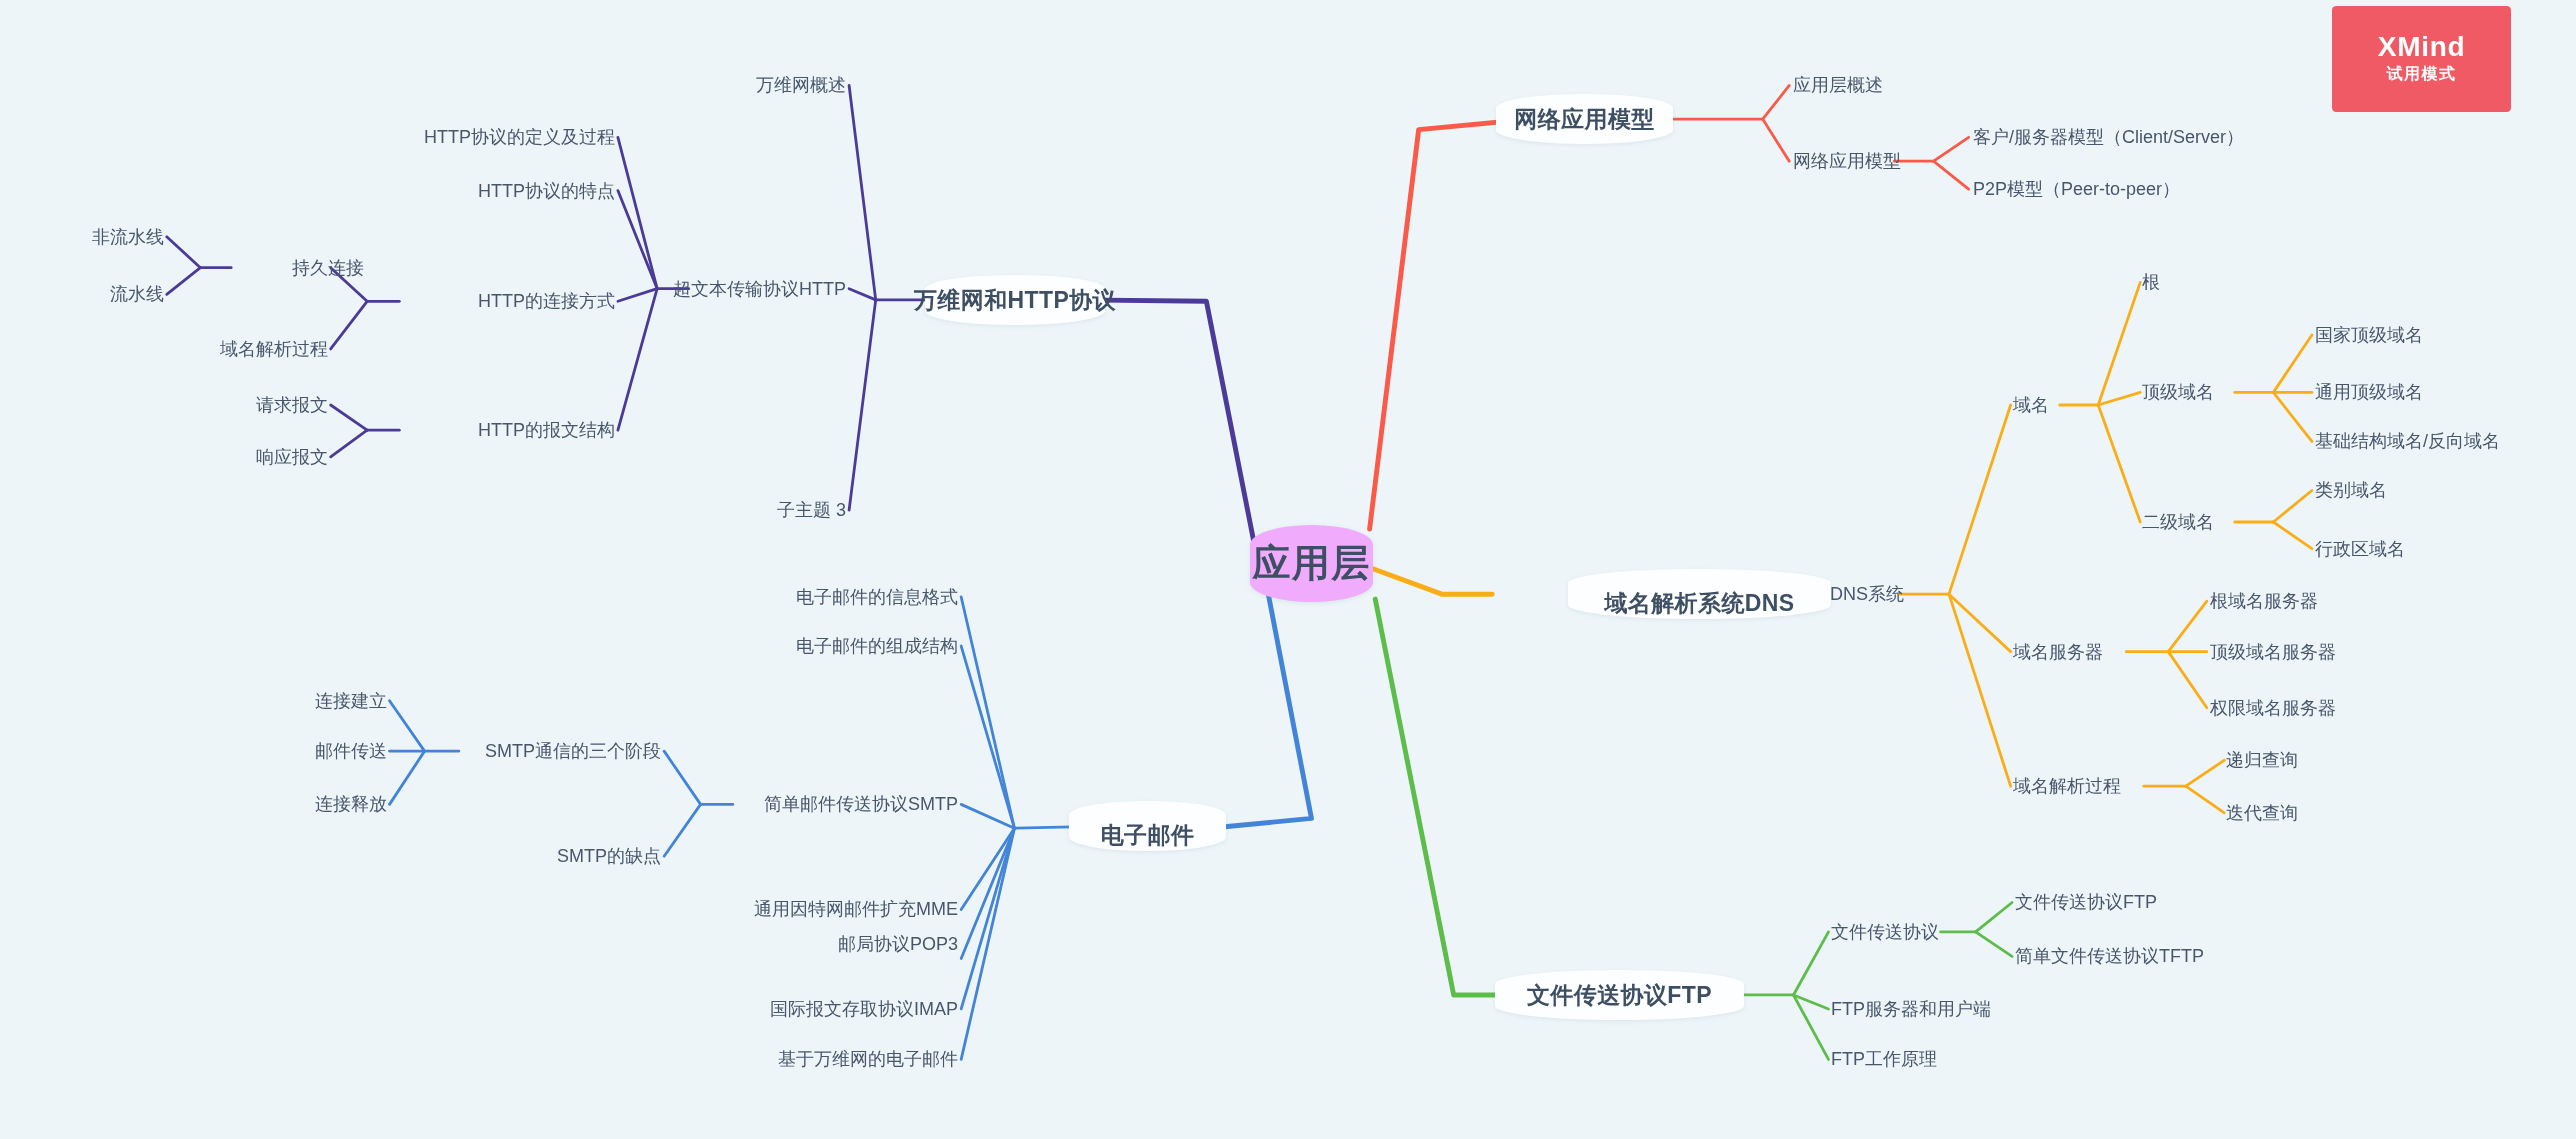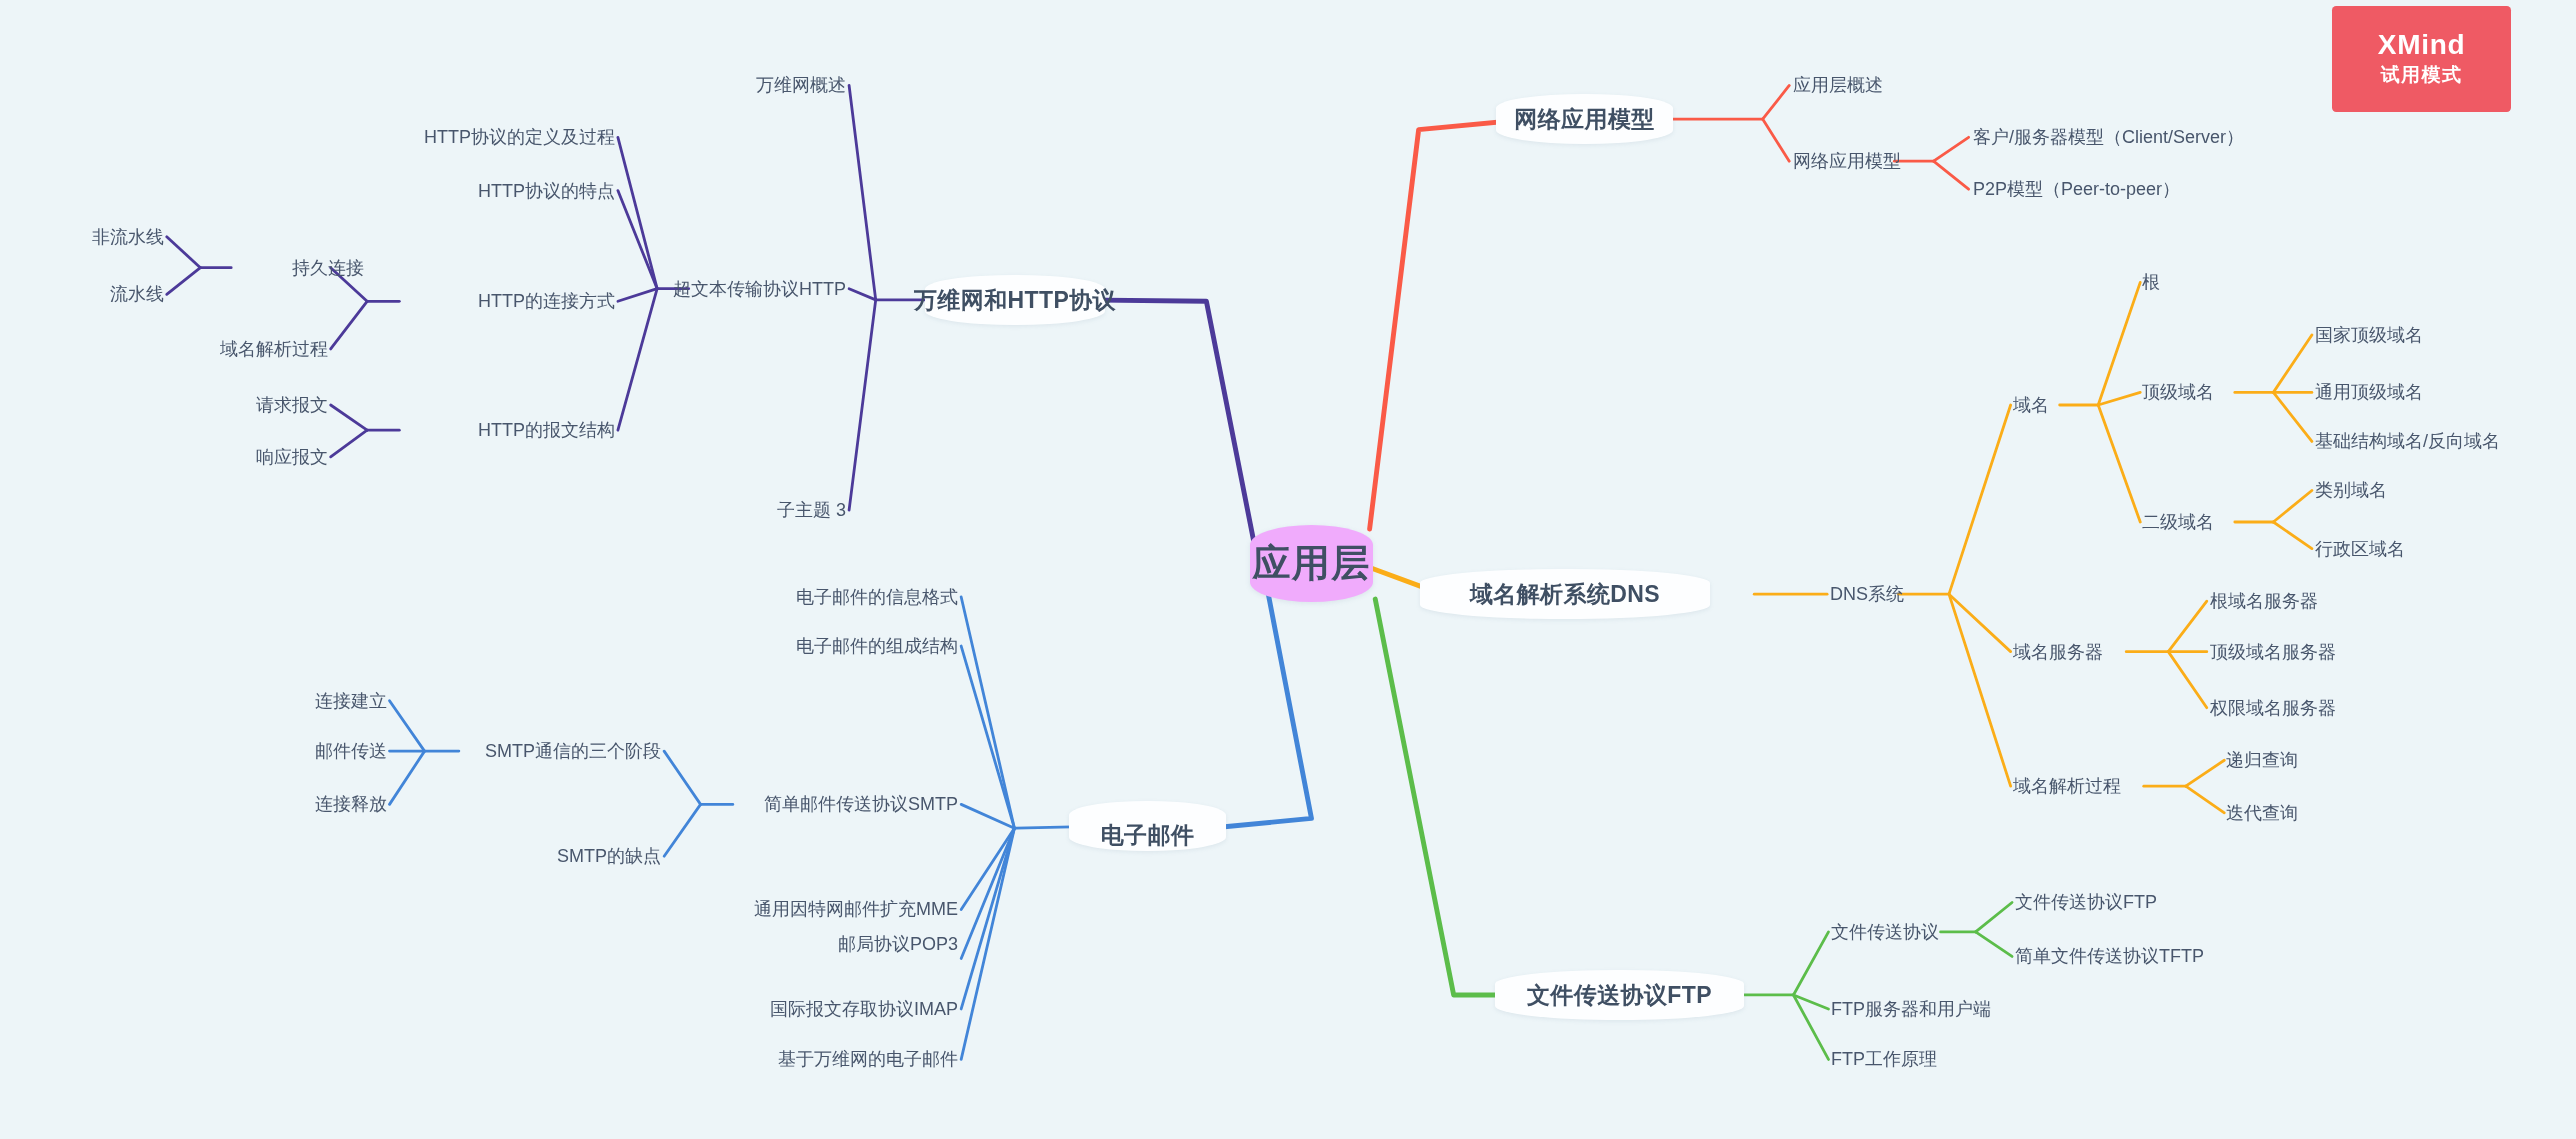--- a/index.html
+++ b/index.html
@@ -53,21 +53,21 @@
   
   .watermark{
     position:absolute;
     display:flex;flex-direction:column;
     align-items:center;justify-content:center;
     border-radius:4.2px;
     color:#ffffff;
     z-index:20;
   }
   .watermark .wm-main{font-size:28px;font-weight:bold;letter-spacing:0.7px;line-height:1.05;}
-  .watermark .wm-sub{font-size:19px;font-weight:bold;margin-top:2.8px;letter-spacing:1.4px;}
+  .watermark .wm-sub{font-size:16px;font-weight:bold;margin-top:2.8px;letter-spacing:1.4px;}
 </style>
 </head>
 <body>
 
 <div id="stage">
 
   <svg id="edges" viewBox="0 0 3677 1627" preserveAspectRatio="none">
 
     <g fill="none" stroke="#fa5a47" stroke-width="7" stroke-linecap="round" stroke-linejoin="round">
       <path d="M1955,755 L2025,185 L2185,170"></path>
@@ -182,21 +182,21 @@
   </svg>
 
   <div class="root-node" style="left:1250px;top:525px;width:123px;height:77px;">
     <span class="lbl">应用层</span>
   </div>
 
   <div class="main-node" style="left:1496px;top:94px;width:177px;height:50px;">
     <span class="lbl">网络应用模型</span>
   </div>
 
-  <div class="main-node" style="left:1420px;top:569px;width:290px;height:50px;">
+  <div class="main-node" style="left:1568px;top:569px;width:263px;height:50px;align-items:flex-end;">
     <span class="lbl">域名解析系统DNS</span>
   </div>
 
   <div class="main-node" style="left:1495px;top:970px;width:249px;height:50px;">
     <span class="lbl">文件传送协议FTP</span>
   </div>
 
   <div class="main-node" style="left:925px;top:275px;width:180px;height:50px;">
     <span class="lbl">万维网和HTTP协议</span>
   </div>

